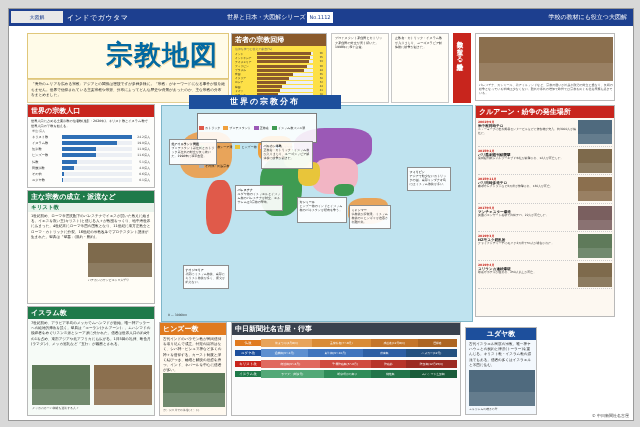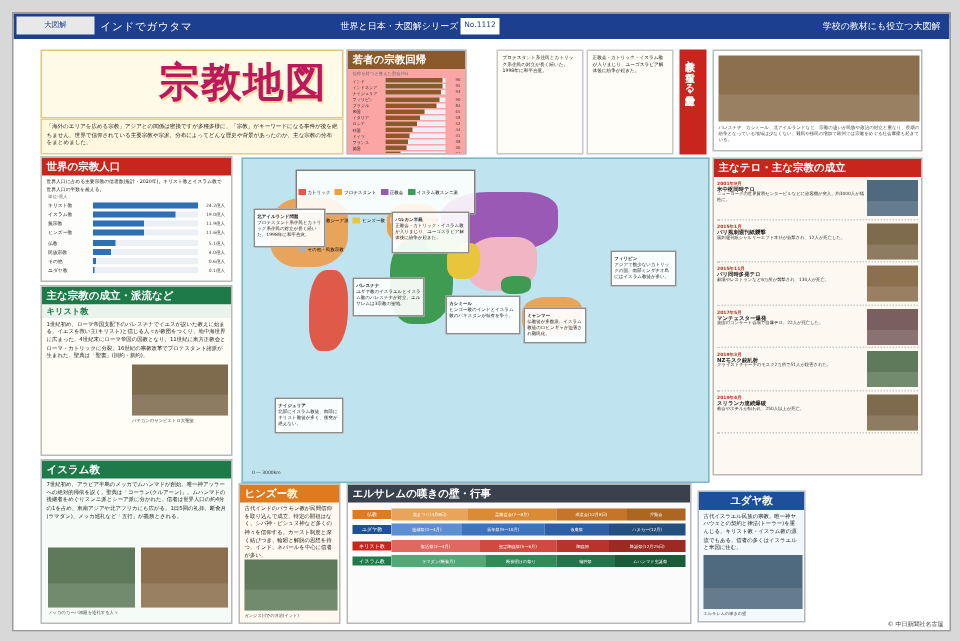--- a/index.html
+++ b/index.html
@@ -17,21 +17,21 @@
   .topstrip{position:absolute;left:0;top:0;width:624px;height:3px;background:#d24b3e;}
 
   
   .panel{position:absolute;box-sizing:border-box;overflow:hidden;}
   .ttl{font-size:7px;font-weight:bold;color:#fff;padding:1px 3px;box-sizing:border-box;white-space:nowrap;overflow:hidden;}
   .body{font-size:3.6px;line-height:1.45;color:#222;padding:2px 3px;box-sizing:border-box;overflow:hidden;}
 
   
   #maintitle{position:absolute;left:18px;top:24px;width:200px;height:44px;background:#fffbe8;border:1px solid #e0c77a;}
   #maintitle .t1{position:absolute;left:6px;top:6px;font-size:21px;font-weight:bold;color:#1b1b1b;letter-spacing:1px;}
-  #maintitle .t2{position:absolute;left:78px;top:3px;font-size:27px;font-weight:bold;color:#be185d;letter-spacing:1px;text-shadow:1px 1px 0 #f3d9a0;}
+  #maintitle .t2{position:absolute;left:78px;top:3px;font-size:27px;font-weight:bold;color:#0369a1;letter-spacing:1px;text-shadow:1px 1px 0 #f3d9a0;}
   #lead{position:absolute;left:18px;top:70px;width:200px;height:22px;background:#fff7de;border:1px solid #e3cf93;}
   #lead .body{font-size:3.7px;line-height:1.5;}
 
   
   .hdrRed{background:#c8251d;}
   .hdrGreen{background:#1f7a4a;}
   .hdrBlue{background:#1d4f9c;}
   .hdrOrange{background:#e07a1f;}
   .hdrPurple{background:#6b3f9e;}
   .hdrBrown{background:#8a5a2b;}
@@ -185,21 +185,21 @@
       <div style="position:absolute;left:3px;top:71px;width:72px;font-size:2.8px;color:#444;">ミャンマーのシュエダゴン・パゴダ</div>
     </div>
 
     <div class="panel" style="left:456px;top:318px;width:72px;height:88px;border:1px solid #b9b9b9;background:#f3f8fd;">
       <div class="ttl hdrBlue" style="text-align:center;">ユダヤ教</div>
       <div class="body" style="height:32px;">古代イスラエル民族の宗教。唯一神ヤハウェとの契約と律法(トーラー)を重んじる。キリスト教・イスラム教の源流でもある。信者の多くはイスラエルと米国に住む。</div>
       <div class="photo p3" style="position:absolute;left:3px;top:42px;width:66px;height:36px;"></div>
       <div style="position:absolute;left:3px;top:79px;width:66px;font-size:2.8px;color:#444;">エルサレムの嘆きの壁</div>
     </div>
 
-    <div class="panel" style="left:222px;top:24px;width:80px;height:70px;border:1px solid #b9b9b9;background:#fca5a5;">
+    <div class="panel" style="left:222px;top:24px;width:96px;height:70px;border:1px solid #b9b9b9;background:#fde047;">
       <div class="ttl hdrBrown">若者の宗教回帰</div>
       <div style="padding:1px 3px;font-size:2.9px;color:#666;">信仰を持つと答えた割合(%)</div>
       <div id="youthbars" style="padding:0 3px;">
           <div class="barrow" style="height: 3.6px; margin-bottom: 0.5px;">
             <div class="barlab" style="width:22px;font-size:2.7px">インド</div>
             <div class="bartrack" style="height:3px">
               <div class="barfill" style="height: 3px; background: rgb(138, 90, 43); width: 96%;"></div>
             </div>
             <div class="barval" style="width:10px;font-size:2.6px">96</div>
           </div>
@@ -313,20 +313,21 @@
       <div class="land" style="left:132px;top:22px;width:78px;height:40px;background:#9b59b6;"></div>
       <div class="land" style="left:150px;top:52px;width:46px;height:36px;background:#f2b5c4;"></div>
       <div class="land" style="left:136px;top:56px;width:22px;height:24px;background:#e8c53a;"></div>
       <div class="land" style="left:122px;top:44px;width:26px;height:18px;background:#8fc94a;"></div>
       <div class="land" style="left:186px;top:92px;width:40px;height:26px;background:#e8a45a;"></div>
       <div class="land" style="left:172px;top:78px;width:20px;height:12px;background:#3f9b52;"></div>
 
       <div class="scale" style="left:6px;bottom:4px;">0&nbsp;—&nbsp;3000km</div>
     </div>
 
+    <div class="mapTitle">世界の宗教分布</div>
     <div class="legendBox" id="legend"><span class="legItem"><span class="sw" style="background: rgb(224, 90, 74);"></span><span>カトリック</span></span><span class="legItem"><span class="sw" style="background: rgb(240, 160, 60);"></span><span>プロテスタント</span></span><span class="legItem"><span class="sw" style="background: rgb(155, 89, 182);"></span><span>正教会</span></span><span class="legItem"><span class="sw" style="background: rgb(63, 155, 82);"></span><span>イスラム教スンニ派</span></span><span class="legItem"><span class="sw" style="background: rgb(143, 201, 74);"></span><span>イスラム教シーア派</span></span><span class="legItem"><span class="sw" style="background: rgb(232, 197, 58);"></span><span>ヒンズー教</span></span><span class="legItem"><span class="sw" style="background: rgb(242, 181, 196);"></span><span>仏教</span></span><span class="legItem"><span class="sw" style="background: rgb(74, 163, 216);"></span><span>ユダヤ教</span></span><span class="legItem"><span class="sw" style="background: rgb(176, 176, 176);"></span><span>その他・民族宗教</span></span></div>
 
     <div class="callout" style="left:160px;top:130px;width:48px;height:26px;">
       <b>北アイルランド問題</b>
       <div>プロテスタント系住民とカトリック系住民の対立が長く続いた。1998年に和平合意。</div>
     </div>
     <div class="callout" style="left:252px;top:132px;width:52px;height:28px;">
       <b>バルカン半島</b>
       <div>正教会・カトリック・イスラム教が入りまじり、ユーゴスラビア解体後に紛争が起きた。</div>
     </div>
@@ -345,21 +346,21 @@
     <div class="callout" style="left:398px;top:158px;width:44px;height:24px;">
       <b>フィリピン</b>
       <div>アジアで数少ないカトリックの国。南部ミンダナオ島にはイスラム教徒が多い。</div>
     </div>
     <div class="callout" style="left:174px;top:256px;width:46px;height:24px;">
       <b>ナイジェリア</b>
       <div>北部にイスラム教徒、南部にキリスト教徒が多く、衝突が絶えない。</div>
     </div>
 
     <div class="panel" style="left:466px;top:96px;width:140px;height:212px;border:1px solid #b9b9b9;background:#fdf8f1;">
-      <div class="ttl hdrRed">主なテロ・主な宗教の成立</div>
+      <div class="ttl hdrRed">クルアーン・紛争の発生場所</div>
       <div id="terrorlist" style="padding:2px;">
           <div style="display: flex; gap: 2px; margin-bottom: 2px; border-bottom: 1px dotted rgb(204, 204, 204); padding-bottom: 1.5px;">
             <div style="flex:1">
               <div style="font-size:3px;color:#c8251d;font-weight:bold">2001年9月</div>
               <div style="font-size:3.6px;font-weight:bold;color:#222">米中枢同時テロ</div>
               <div style="font-size:2.9px;line-height:1.35;color:#333">ニューヨークの世界貿易センタービルなどに旅客機が突入。約3000人が犠牲に。</div>
             </div>
             <div class="photo p3" style="width:34px;height:24px;flex:none"></div>
           </div>
           <div style="display: flex; gap: 2px; margin-bottom: 2px; border-bottom: 1px dotted rgb(204, 204, 204); padding-bottom: 1.5px;">
@@ -404,21 +405,21 @@
           </div>
         </div>
     </div>
 
     <div class="panel" style="left:466px;top:24px;width:140px;height:68px;border:1px solid #b9b9b9;background:#ffffff;">
       <div class="photo p4" style="position:absolute;left:3px;top:3px;width:134px;height:44px;"></div>
       <div style="position:absolute;left:3px;top:49px;width:134px;font-size:3px;color:#444;line-height:1.35;">パレスチナ、カシミール、北アイルランドなど、宗教の違いが民族や政治の対立と重なり、長期の紛争となっている地域は少なくない。難民や移民の増加で欧州では宗教をめぐる社会摩擦も起きている。</div>
     </div>
 
     <div class="panel" style="left:222px;top:313px;width:230px;height:94px;border:1px solid #b9b9b9;background:#fbfbfb;">
-      <div class="ttl hdrDark">エルサレムの嘆きの壁・行事</div>
+      <div class="ttl hdrDark">中日新聞社名古屋・行事</div>
       <div id="tbl" style="padding:3px;">
           <div class="tblrow">
             <div class="tbllab" style="background: rgb(224, 122, 31);">仏教</div>
             <div class="tblbar">
               <div class="seg" style="left: 0%; width: 26%; background: rgb(232, 164, 90);">花まつり(4月8日)</div>
               <div class="seg" style="left: 26%; width: 30%; background: rgb(217, 139, 54);">盂蘭盆会(7〜8月)</div>
               <div class="seg" style="left: 56%; width: 24%; background: rgb(196, 117, 42);">成道会(12月8日)</div>
               <div class="seg" style="left: 80%; width: 20%; background: rgb(173, 101, 34);">涅槃会</div>
             </div>
           </div>

